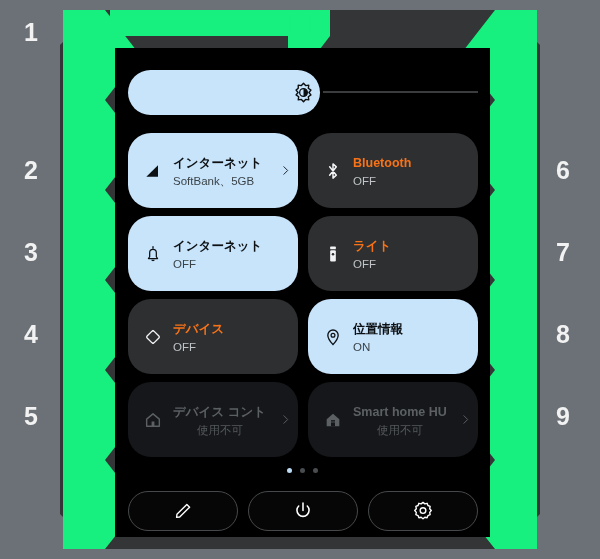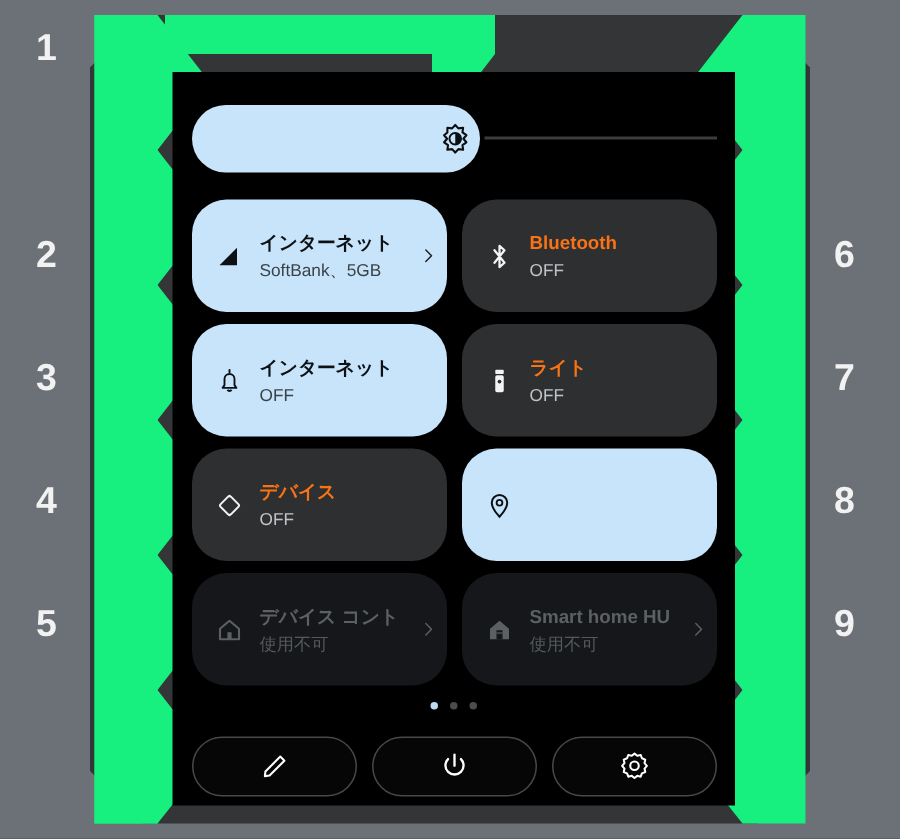--- a/index.html
+++ b/index.html
@@ -40,21 +40,21 @@
   .tico{width:22px;height:22px;flex:0 0 22px;margin-right:9px;
         display:flex;align-items:center;justify-content:center;}
   .ttxt{flex:1 1 auto;min-width:0;overflow:hidden;}
   .ttitle{font-size:12.5px;font-weight:bold;line-height:15px;white-space:nowrap;}
   .tsub{font-size:11.5px;line-height:15px;white-space:nowrap;}
   .tile.on .ttitle{color:#0d1114;text-align:right;}
   .tile.on .tsub{color:#3a4348;}
   .tile.off .ttitle{color:#f97316;}
   .tile.off .tsub{color:#c0c4c7;}
   .tile.dis .ttitle{color:#5c6063;}
-  .tile.dis .tsub{color:#55595c;}
+  .tile.dis .tsub{color:#55595c;margin-left:24px;}
   .tchev{flex:0 0 14px;width:14px;height:20px;margin-left:2px;
          display:flex;align-items:center;justify-content:center;}
 
   
   #dots{position:absolute;left:0;top:420px;width:375px;display:flex;
         justify-content:center;gap:8px;}
   .dot{width:5px;height:5px;border-radius:50%;background:#4a4d50;}
   .dot.act{background:#bcdcf5;}
 
   
@@ -217,20 +217,24 @@
           </span>
         </div>
 
         <div class="tile on">
           <span class="tico">
             <svg width="20" height="20" viewBox="0 0 24 24">
               <path d="M12 21 C12 21 18.2 14.4 18.2 9.8 A6.2 6.2 0 0 0 5.8 9.8 C5.8 14.4 12 21 12 21 Z" fill="none" stroke="#0d1114" stroke-width="1.6"></path>
               <circle cx="12" cy="9.8" r="2.3" fill="none" stroke="#0d1114" stroke-width="1.5"></circle>
             </svg>
           </span>
+          <span class="ttxt">
+            <span class="ttitle">位置情報</span><br>
+            <span class="tsub">ON</span>
+          </span>
         </div>
       </div>
 
       <div class="trow">
         <div class="tile dis">
           <span class="tico">
             <svg width="20" height="20" viewBox="0 0 24 24">
               <path d="M4.4 11 L12 4.6 L19.6 11 L19.6 19.4 L4.4 19.4 Z" fill="none" stroke="#5c6063" stroke-width="1.7" stroke-linejoin="round"></path>
               <rect x="10.3" y="13.8" width="3.4" height="5.6" fill="#5c6063"></rect>
             </svg>

